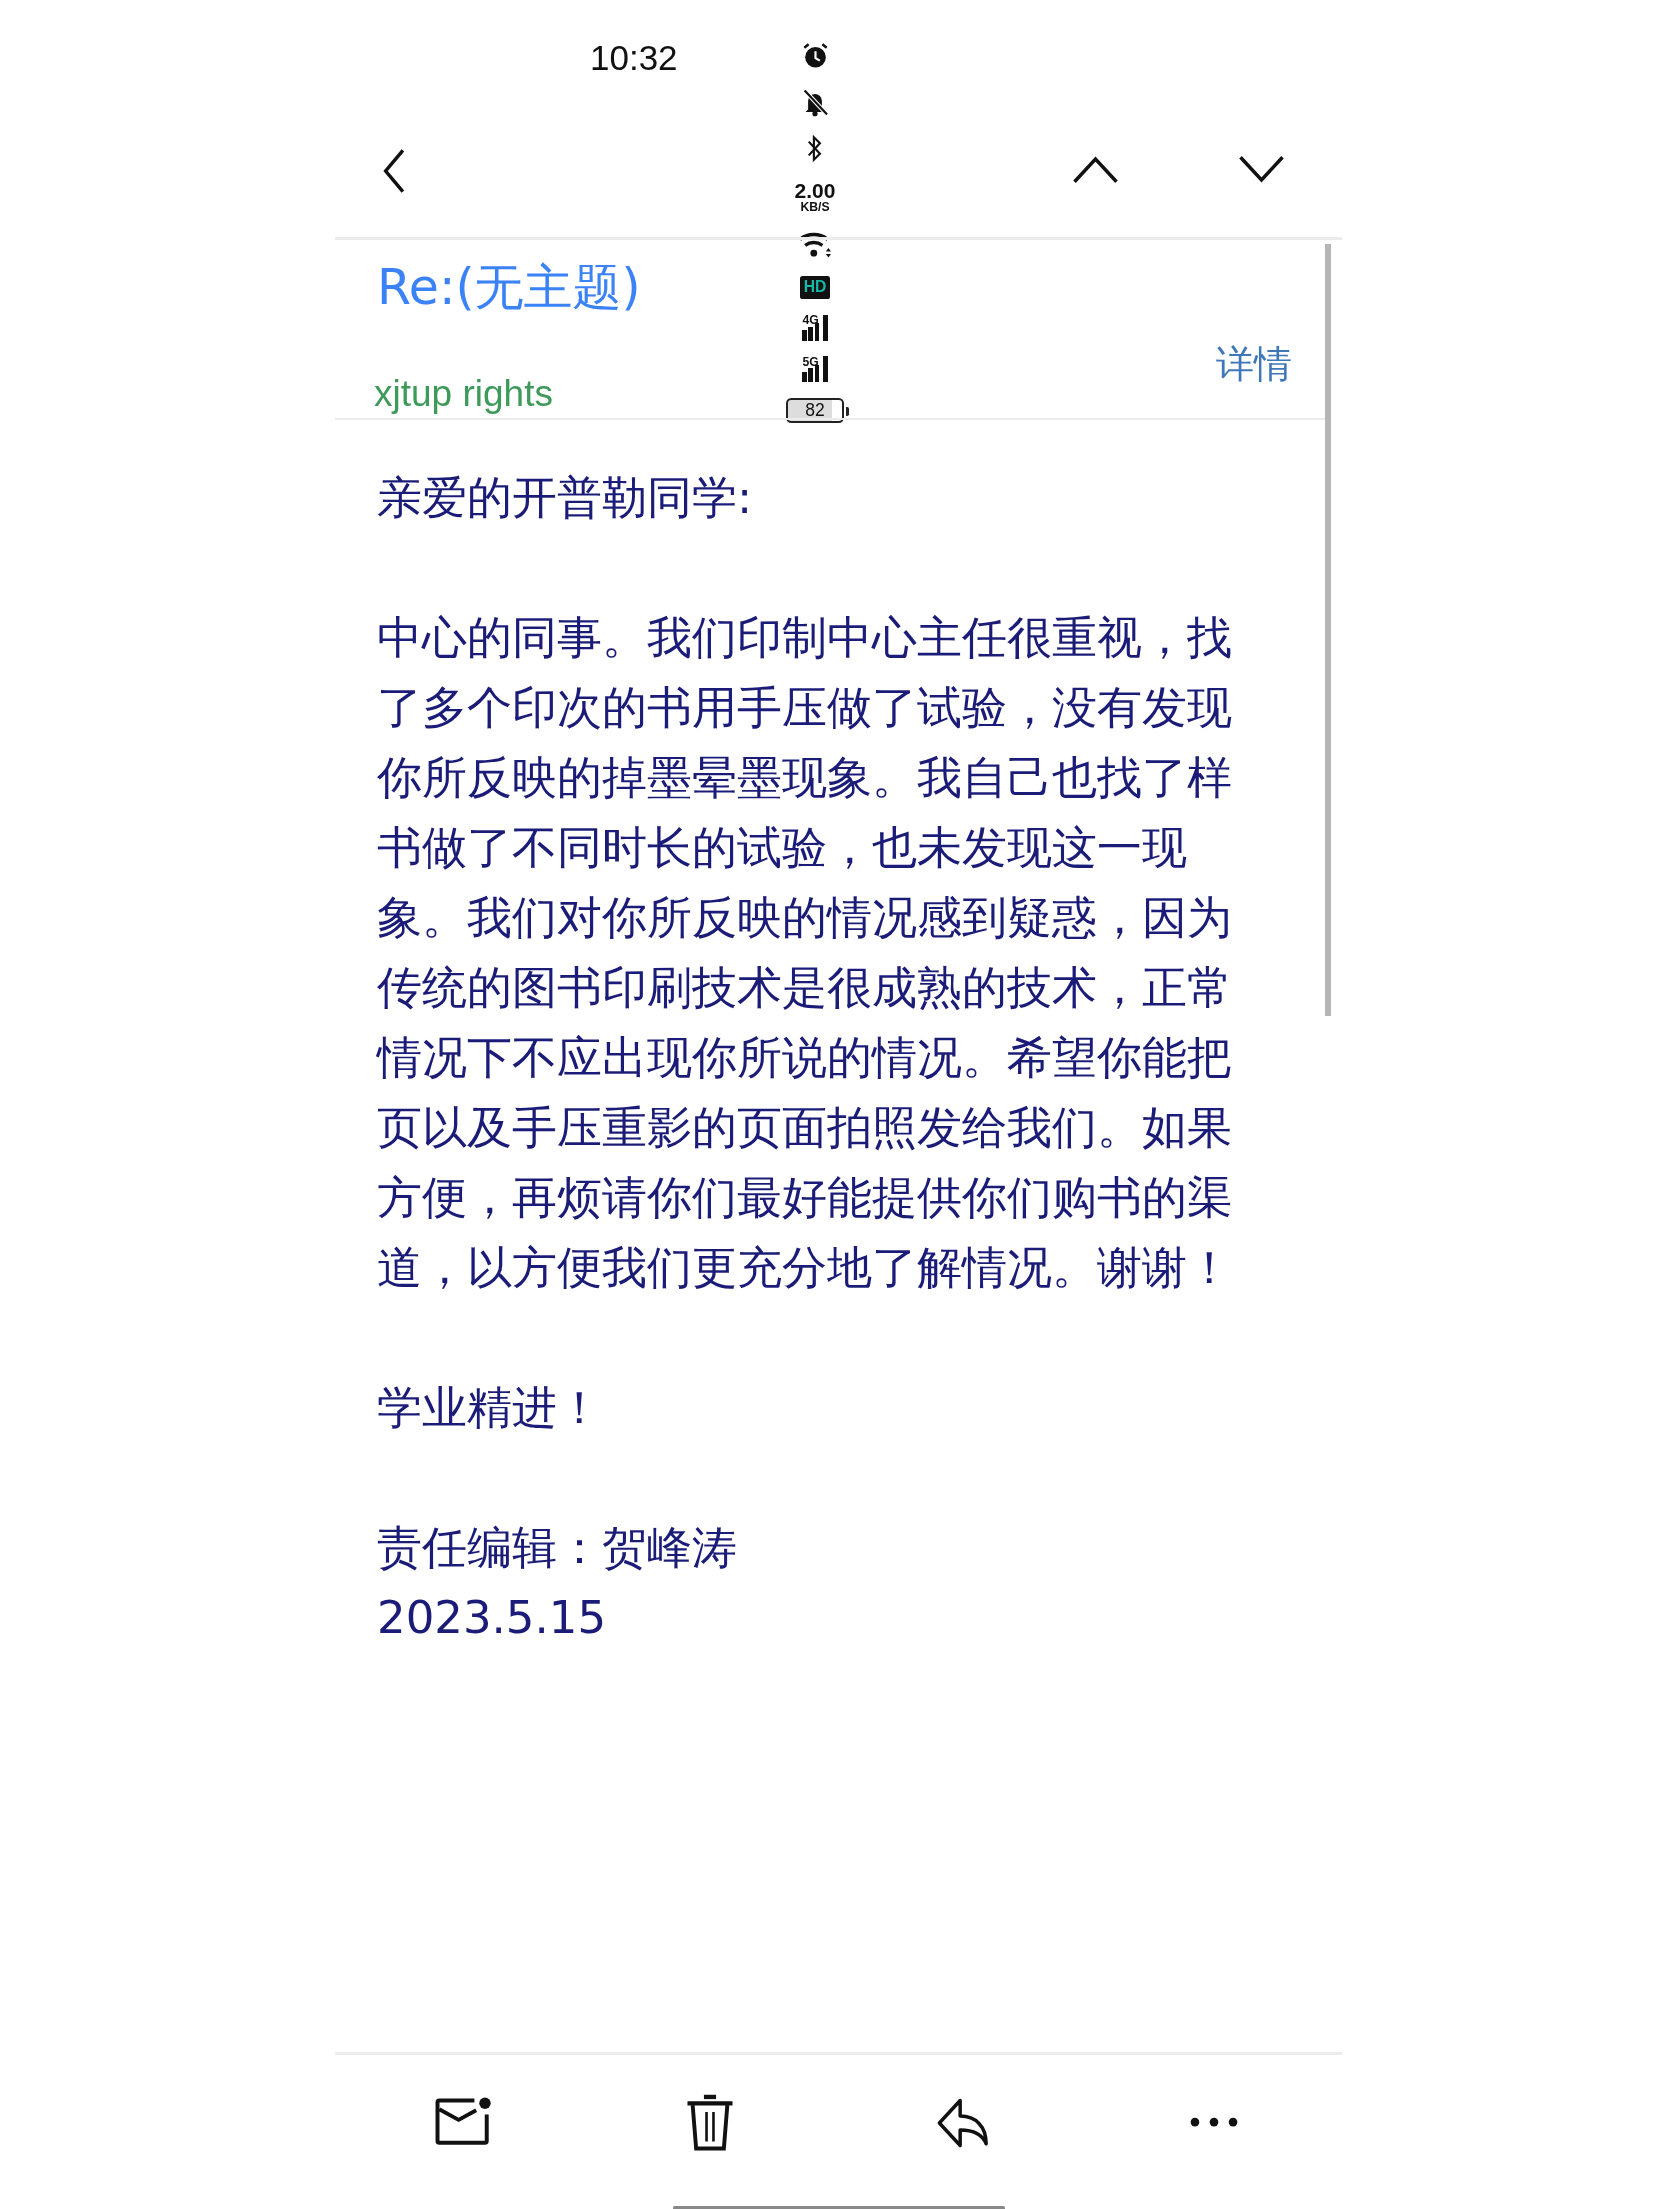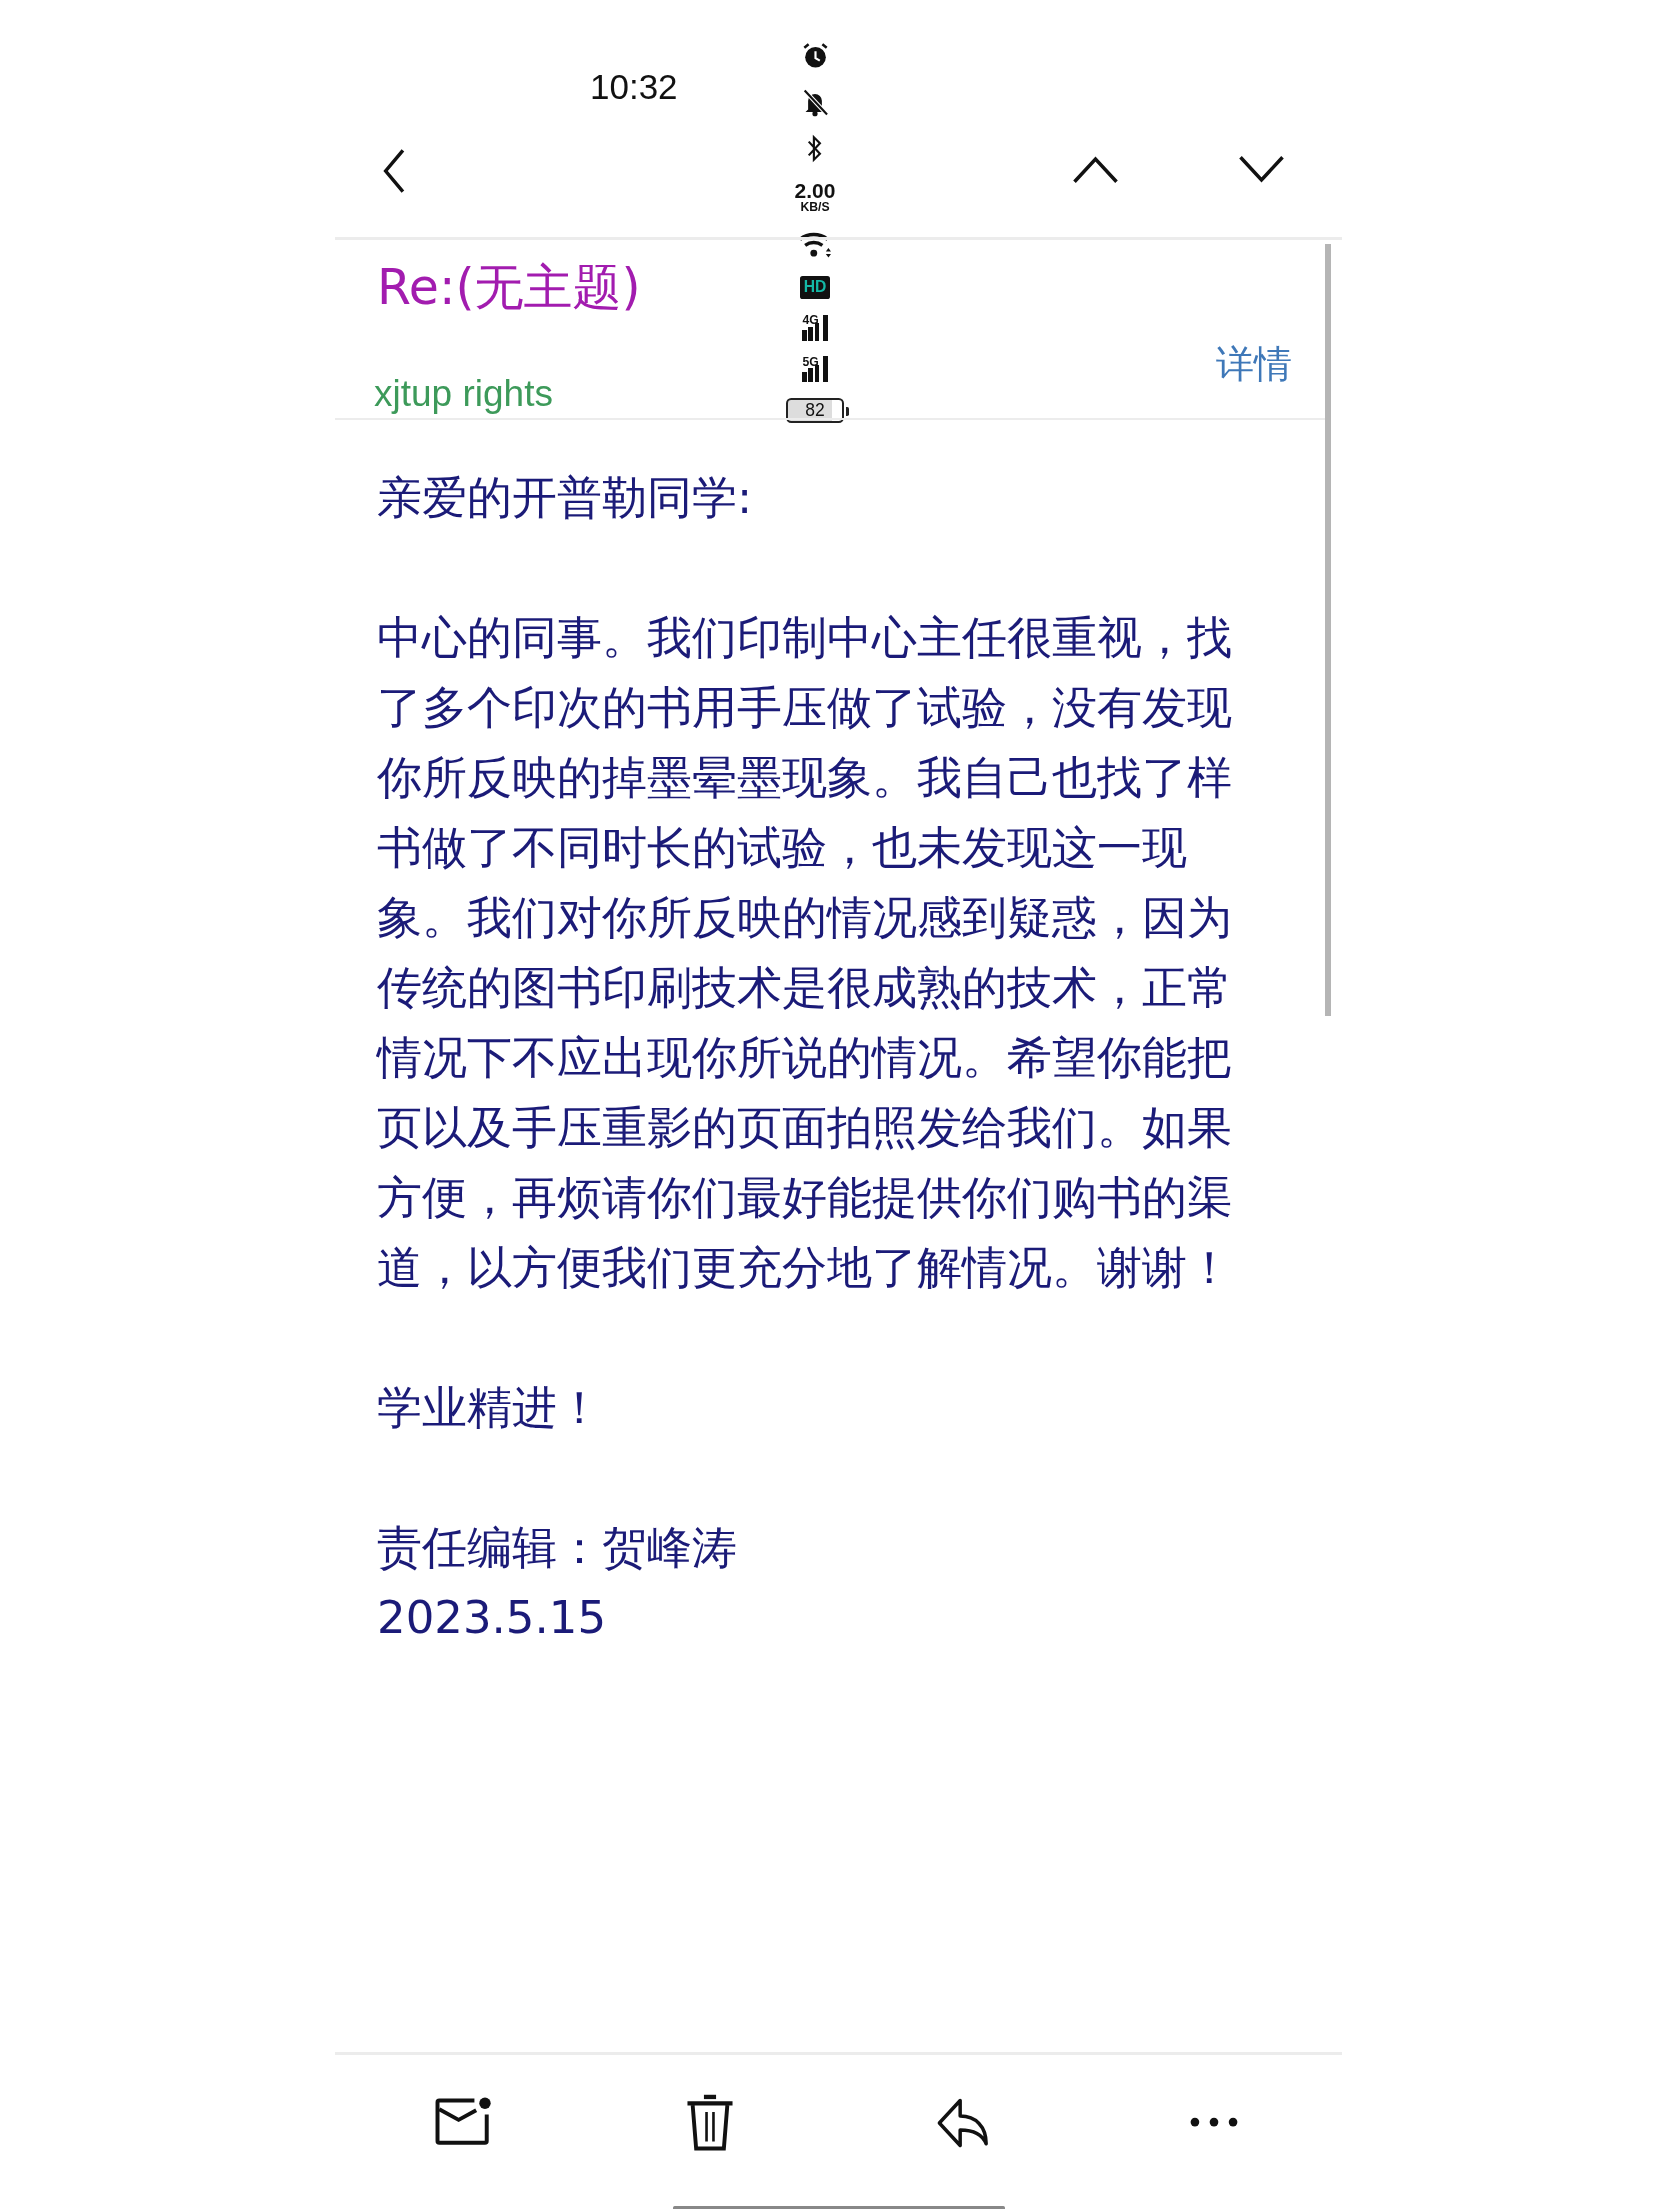--- a/index.html
+++ b/index.html
@@ -1,36 +1,36 @@
 <!DOCTYPE html>
 <html style="font-size:14px"><head>
 <meta charset="utf-8">
 <style>
   html, body { margin:0; padding:0; background:#ffffff; }
   body { width:1677px; height:2210px; position:relative; overflow:hidden; font-family:"DejaVu Sans", "Liberation Sans", sans-serif; }
   .abs { position:absolute; }
   
-  .time { left:590px; top:38px; font-size:35px; color:#111; font-family:"Liberation Sans", sans-serif;margin-top:29px; }
+  .time { left:590px; top:38px; font-size:35px; color:#111; font-family:"Liberation Sans", sans-serif; }
   .status-icons { left:786px; top:40px; height:38px; display:flex; align-items:center; gap:15.7px; color:#111;flex-direction:column; }
   .status-icons svg { display:block; }
   .speed { display:flex; flex-direction:column; align-items:center; line-height:1; font-family:"Liberation Sans", sans-serif; }
   .speed .v { font-size:21px; font-weight:bold; }
   .speed .u { font-size:12.2px; font-weight:bold; }
   .hd { background:#111; color:#14b8a6; font-size:15.7px; font-weight:bold; padding:2.6px 3.5px; border-radius:2.6px; font-family:"Liberation Sans", sans-serif; }
   .sig { display:flex; align-items:flex-end; gap:1.7px; position:relative; height:30px; }
   .sig .lbl { position:absolute; left:0; top:-1.7px; font-size:12.2px; font-weight:bold; font-family:"Liberation Sans", sans-serif; }
   .sig i { display:block; width:4.4px; background:#111; }
   .battery { width:54px; height:23px; border:2.6px solid #222; border-radius:5.2px; position:relative; display:flex; align-items:center; justify-content:center; font-size:17.5px; font-family:"Liberation Sans", sans-serif; background:linear-gradient(90deg,#ddd 82%, #fff 82%); }
   .battery:after { content:""; position:absolute; right:-7px; top:7px; width:3.5px; height:8.7px; background:#222; border-radius:0 1.7px 1.7px 0; }
 
   
   .nav-btn { cursor:pointer; }
   .sep { background:#ececec; height:2.6px; }
 
-  .subject { left:377px; top:255px; font-size:49px; color:#a21caf; }
+  .subject { left:377px; top:255px; font-size:49px; color:#3b82f6; }
   .sender { left:374px; top:341px; font-size:37px; color:#3d9a5a; font-family:"Liberation Sans", sans-serif;margin-top:32px; }
   .details { left:1216px; top:339px; font-size:38px; color:#3f78b8; cursor:pointer; }
 
   .scrollbar { left:1325px; top:244px; width:6.1px; height:772px; background:#b5b5b5; }
 
   .body-text { left:377px; top:463px; width:908px; color:#1b1b78; font-size:45px; line-height:70px; }
   .body-text p { margin:0; white-space:nowrap; }
   .body-text .gap { height:70px; }
 
   .toolbar-btn { cursor:pointer; display:flex; align-items:center; justify-content:center; }

